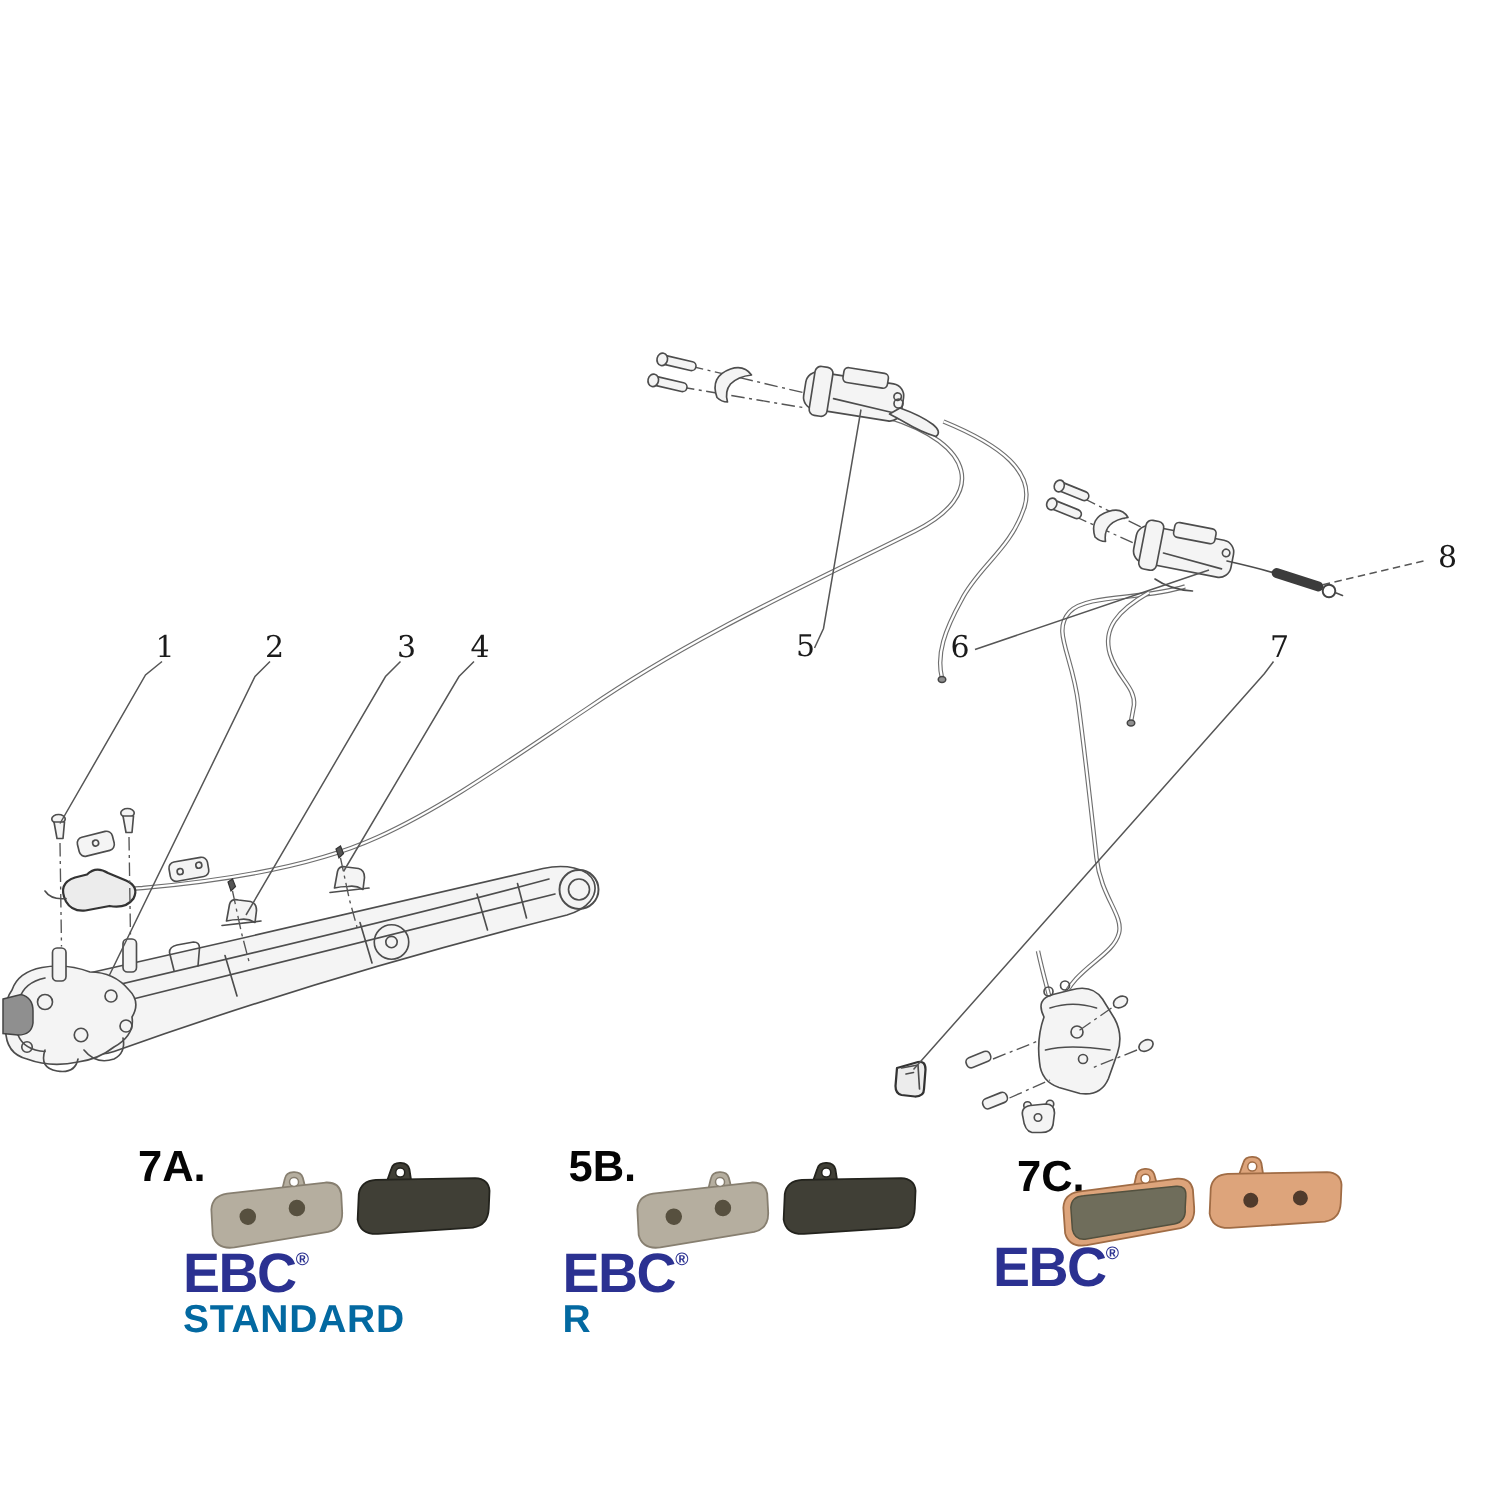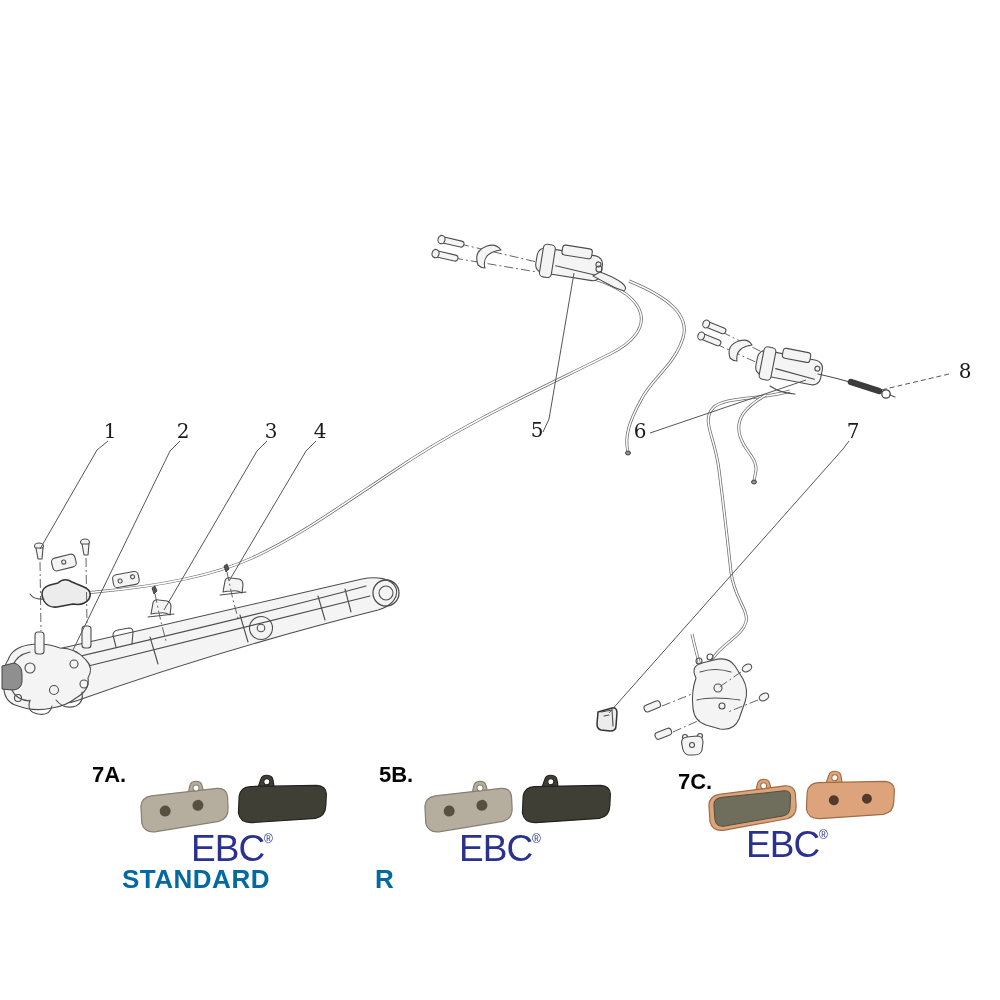--- a/index.html
+++ b/index.html
@@ -11,25 +11,25 @@
   .partd{fill:#ececec;stroke:#333;stroke-width:1.5;stroke-linejoin:round;}
   .dark{fill:#8f8f8f;stroke:#444;stroke-width:1;}
   .dd{fill:none;stroke:#555;stroke-width:0.9;stroke-dasharray:9 3 2 3;}
   .hose-outer{fill:none;stroke:#6f6f6f;stroke-width:3;}
   .hose-inner{fill:none;stroke:#ffffff;stroke-width:1.5;}
   .ldr{fill:none;stroke:#565656;stroke-width:1;}
   .ldr8{fill:none;stroke:#565656;stroke-width:1;stroke-dasharray:5 3;}
   .co{position:absolute;transform:translate(-50%,-50%);font-family:"DejaVu Serif",serif;
       font-size:20px;color:#1b1b1b;}
   .product{position:absolute;width:250px;height:145px;}
-  .plabel{position:absolute;font-weight:900;font-size:22px;letter-spacing:0;color:#050505;
+  .plabel{position:absolute;font-weight:900;font-size:29px;letter-spacing:0;color:#050505;
           font-family:"Liberation Sans",sans-serif;}
   .pads{position:absolute;}
-  .brand{position:absolute;top:68px;left:0;width:100%;text-align:center;box-sizing:border-box;
-         font-weight:400;font-size:37px;line-height:1.0;letter-spacing:-1px;color:#2b3191;}
+  .brand{position:absolute;top:68px;left:0;width:100%;text-align:left;box-sizing:border-box;
+         font-weight:700;font-size:37px;line-height:1.0;letter-spacing:-1px;color:#2b3191;}
   .brand sup{font-size:12px;vertical-align:18px;letter-spacing:0;}
   .grade{position:absolute;top:102px;left:0;width:100%;box-sizing:border-box;
          font-weight:900;font-size:26px;letter-spacing:0.5px;color:#0369a1;}
   #product-7a .brand,#product-7a .grade{padding-left:30px;}
 </style>
 </head>
 <body>
 
 <div id="stage">
 

